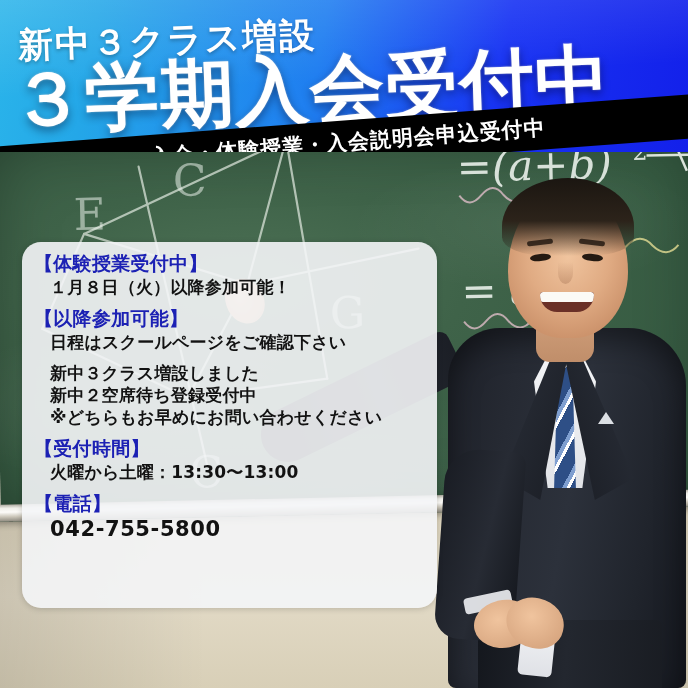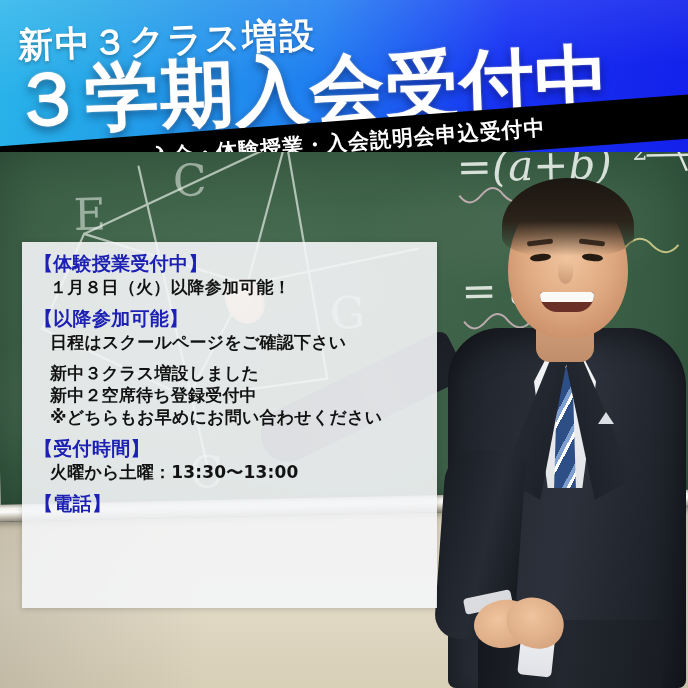--- a/index.html
+++ b/index.html
@@ -181,20 +181,21 @@
     position:absolute;left:180px;top:8px;
     font-size:21px;font-weight:700;color:#fff;letter-spacing:1px;white-space:nowrap;
     font-family:"DejaVu Sans","Liberation Sans",sans-serif;
   }
 
   
   .panel{
     position:absolute;left:22px;top:242px;width:415px;height:366px;
     background:rgba(244,245,247,.90);
     box-shadow:0 1px 6px rgba(0,0,0,.18);
+    border-radius:19px;
   }
   .panel .row{padding:0 0 0 12px;}
   .hd{
     color:#1c21b4;font-weight:700;font-size:19px;line-height:1.26;
     letter-spacing:.3px;
     font-family:"DejaVu Sans","Liberation Sans",sans-serif;
   }
   .bd{
     color:#121212;font-weight:700;font-size:17px;line-height:1.3;
     letter-spacing:.2px;padding-left:16px;
@@ -326,18 +327,19 @@
         <div class="bd">※どちらもお早めにお問い合わせください</div>
       </div>
 
       <div class="grp">
         <div class="hd">【受付時間】</div>
         <div class="bd">火曜から土曜：13:30〜13:00</div>
       </div>
 
       <div class="grp">
         <div class="hd">【電話】</div>
+        <div class="bd tel">042-755-5800</div>
       </div>
 
     </div>
   </div>
 
 </div>
 
 </body></html>

